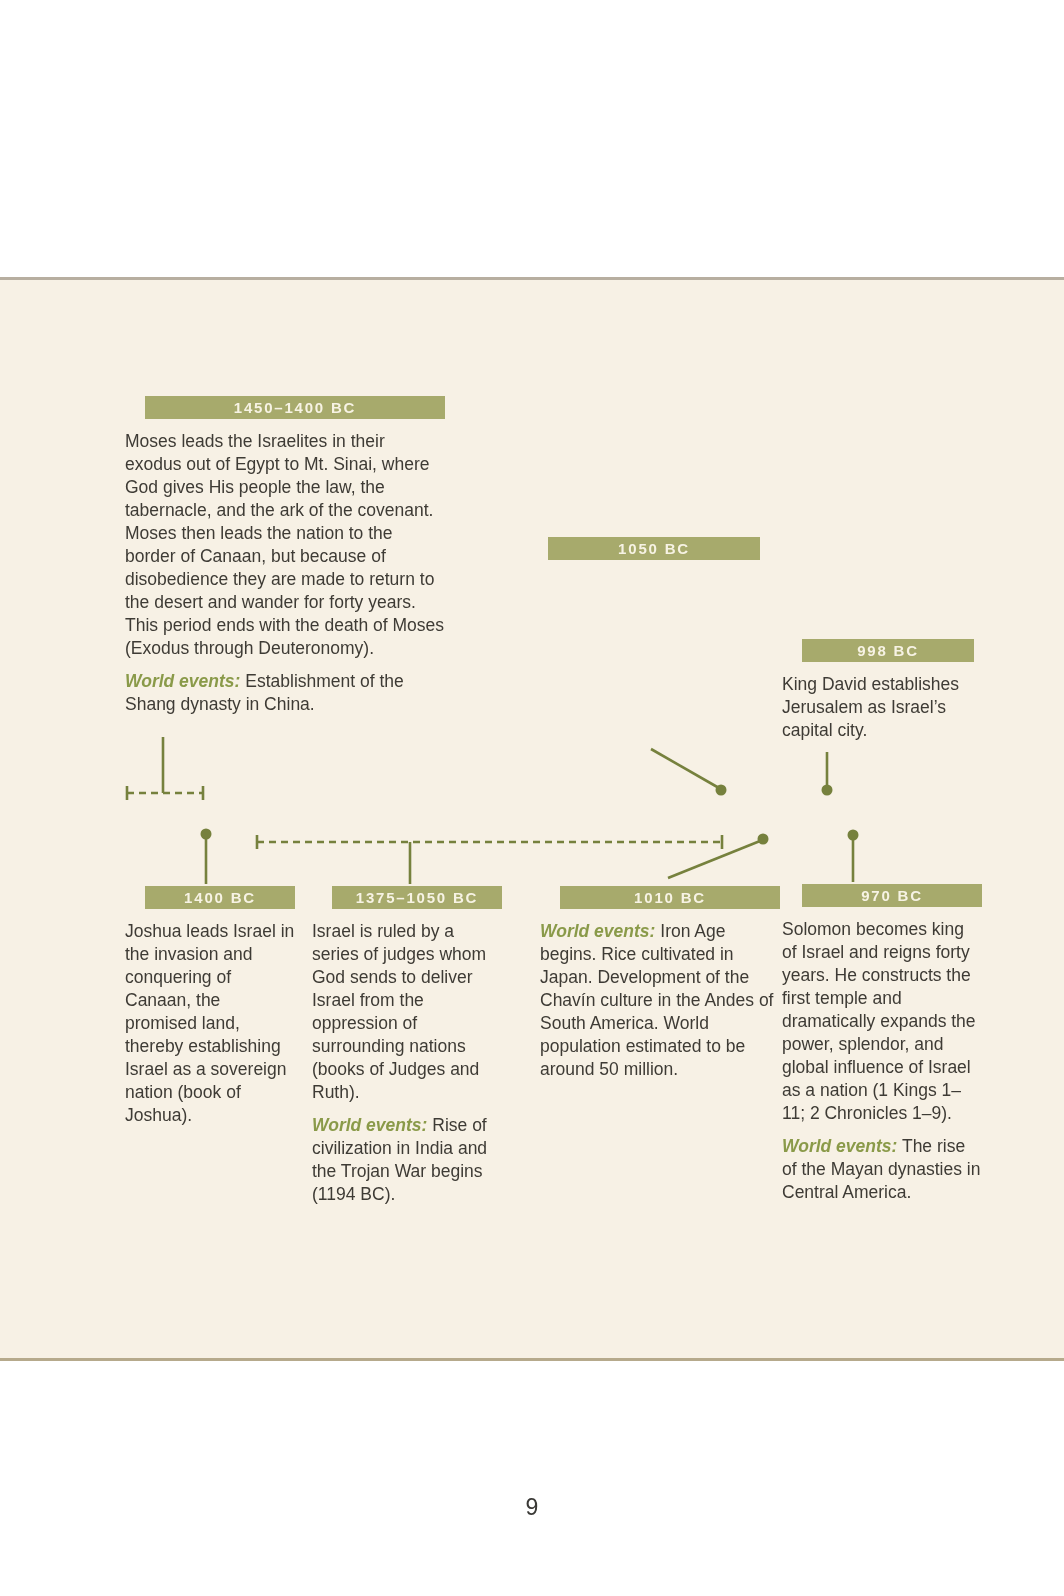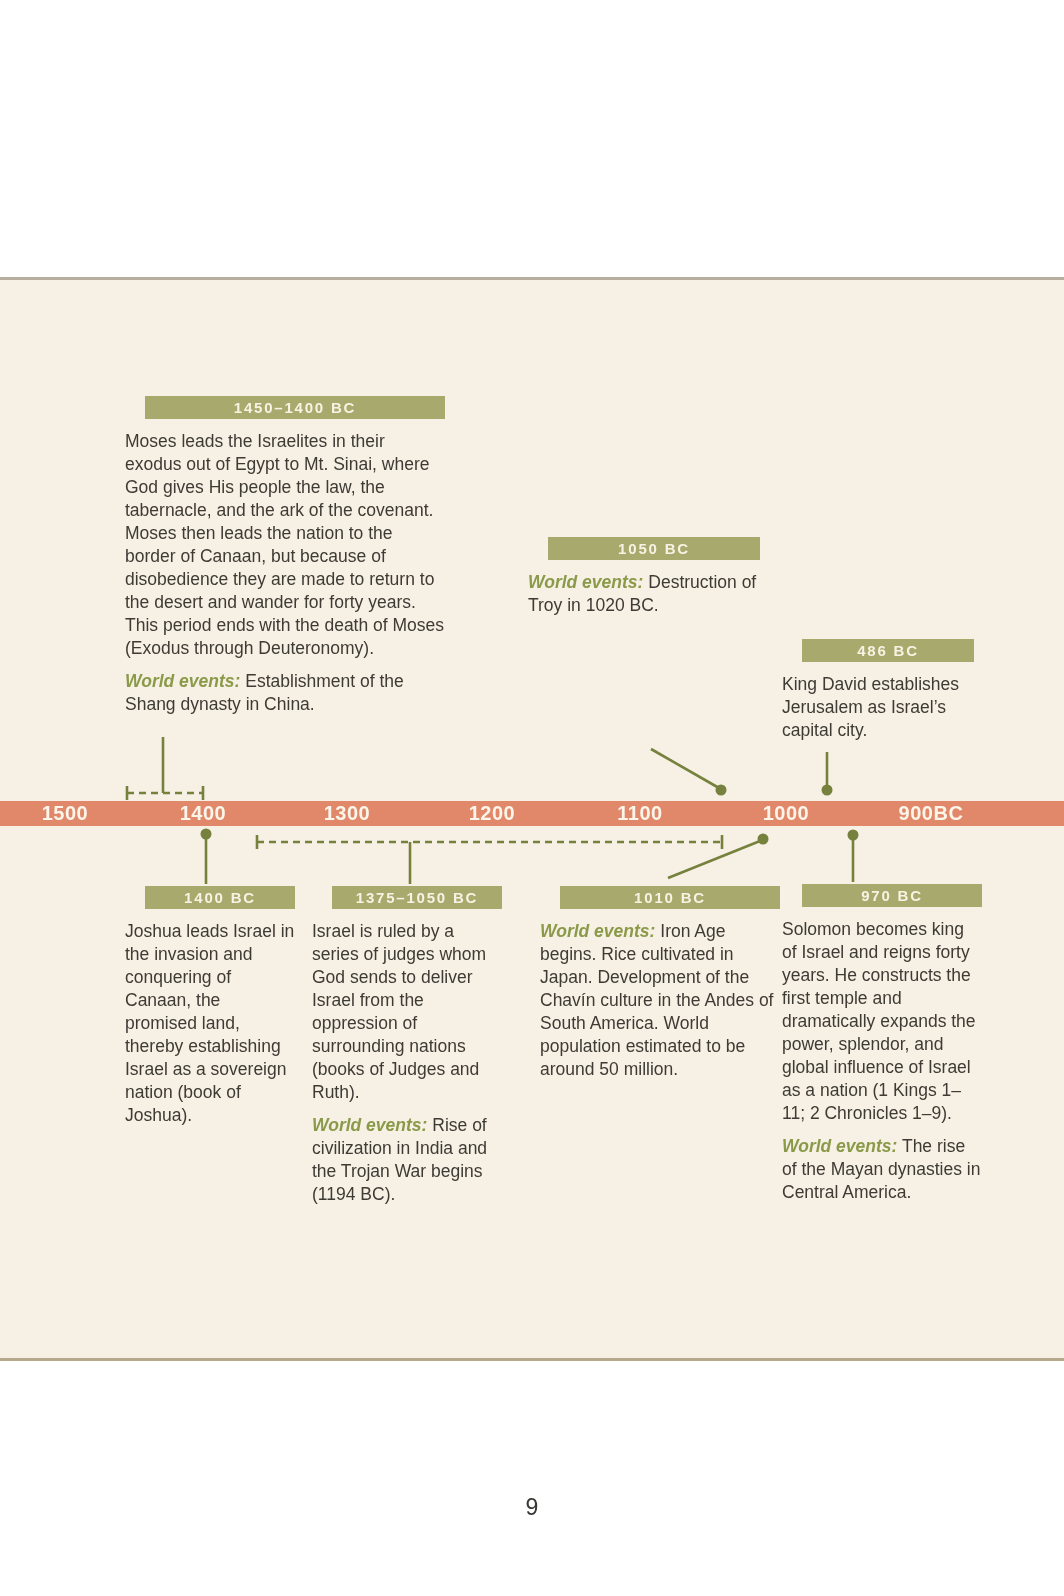--- a/index.html
+++ b/index.html
@@ -157,42 +157,29 @@
     <p class="world">
       <em class="we-label">World events:</em>
       <span>Establishment of the Shang dynasty in China.</span>
     </p>
   </section>
 
   <section class="block" style="left:528px; top:537px; width:232px;">
     <div class="period-bar">
       <span>1050 BC</span>
     </div>
-    <p class="world">
-      <em class="we-label">World events:</em>
-      <span>Destruction of Troy in 1020 BC.</span>
-    </p>
   </section>
 
   <section class="block" style="left:782px; top:639px; width:192px;">
     <div class="period-bar">
-      <span>486 BC</span>
+      <span>998 BC</span>
     </div>
     <p class="desc">King David establishes Jerusalem as Israel’s capital city.</p>
   </section>
 
-  <div class="timeline-bar">
-    <span class="tick" style="left:65px">1500</span>
-    <span class="tick" style="left:203px">1400</span>
-    <span class="tick" style="left:347px">1300</span>
-    <span class="tick" style="left:492px">1200</span>
-    <span class="tick" style="left:640px">1100</span>
-    <span class="tick" style="left:786px">1000</span>
-    <span class="tick" style="left:931px">900BC</span>
-  </div>
 
   <section class="block" style="left:125px; top:886px; width:170px;">
     <div class="period-bar">
       <span>1400 BC</span>
     </div>
     <p class="desc">Joshua leads Israel in the invasion and conquering of Canaan, the promised land, thereby establishing Israel as a sovereign nation (book of Joshua).</p>
   </section>
 
   <section class="block" style="left:312px; top:886px; width:190px;">
     <div class="period-bar">

